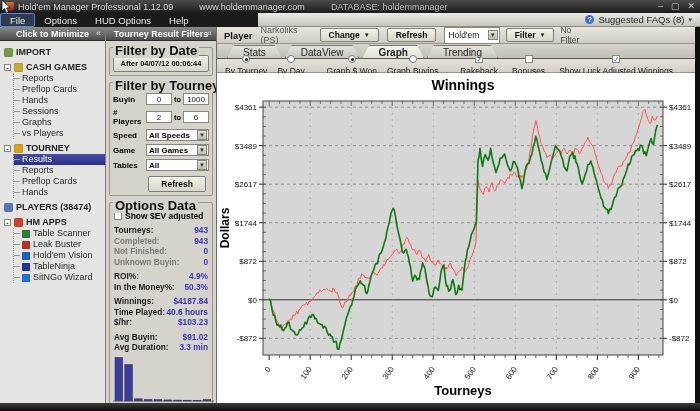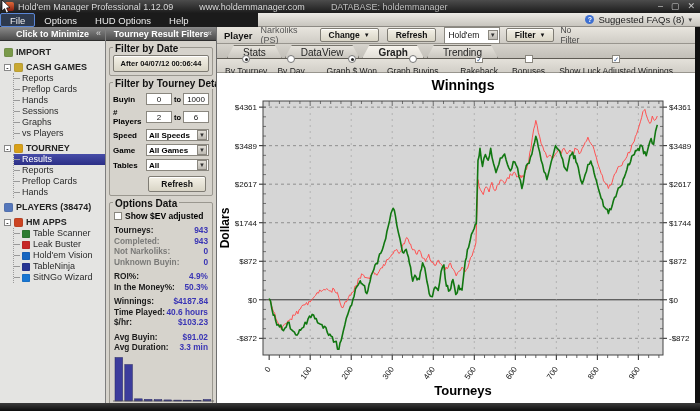--- a/index.html
+++ b/index.html
@@ -38,21 +38,21 @@
   .tree-ico { width:9px; height:9px; border-radius:2px; flex:0 0 auto; box-shadow:inset 0 0 1px #0008; }
   .tree-children { margin:0 0 1px 9px; border-left:1px dotted #999; }
   .tree-child { position:relative; padding:0 0 0 8px; height:11px; line-height:11px; white-space:nowrap; display:flex; align-items:center; gap:3px; color:#2a2a2a; }
   .tree-child::before { content:""; position:absolute; left:0; top:5px; width:6px; height:1px; background:#999; }
   .tree-child.selected { background:linear-gradient(#474da8,#2b2f86); color:#fff; width:92px; }
   .app-ico { width:8px; height:8px; border-radius:1px; flex:0 0 auto; box-shadow:inset 0 0 1px #0008; }
 
   
   .filters { width:111px; background:#d6d3cc; border-right:1px solid #6e6e6e; display:flex; flex-direction:column; font-size:9px; overflow:hidden; }
   .groupbox { border:1px solid #9a978f; border-radius:2px; margin:6px 3px 0 3px; padding:7px 3px 3px 3px; position:relative; }
-  .groupbox > .gb-title { position:absolute; top:-5px; left:3px; background:#d6d3cc; padding:0 2px; font-weight:bold; font-size:10px; color:#111; white-space:nowrap; }
+  .groupbox > .gb-title { position:absolute; top:-5px; left:3px; background:#d6d3cc; padding:0 2px; font-weight:bold; font-size:13px; color:#111; white-space:nowrap; }
   .btn { background:linear-gradient(#f4f1e7,#d9d5c6); border:1px solid #7f7c74; border-radius:2px; box-shadow:inset 0 1px 0 #fff; font-weight:bold; color:#111; text-align:center; cursor:default; }
   .date-btn { display:block; width:100%; font-size:7.5px; padding:3px 0; }
   .f-row { display:flex; align-items:center; margin:3px 0; gap:2px; }
   .f-label { width:31px; font-weight:bold; font-size:8px; flex:0 0 auto; }
   .f-input { width:26px; height:12px; border:1px solid #8a877f; background:#fff; font-size:8px; text-align:center; line-height:11px; color:#111; }
   .f-to { font-size:7.5px; font-weight:bold; }
   .f-select { flex:1; height:12px; border:1px solid #8a877f; background:#fff; display:flex; align-items:center; }
   .f-select .val { flex:1; font-size:8px; font-weight:bold; padding-left:2px; white-space:nowrap; overflow:hidden; }
   .dd-arrow { width:10px; height:10px; margin:0 1px; background:linear-gradient(#e3e0d9,#bdbab3); border:1px solid #8a877f; font-size:6px; line-height:8px; text-align:center; color:#333; flex:0 0 auto; }
   .refresh-row { display:flex; justify-content:flex-end; margin:5px 3px 0 0; }
@@ -288,21 +288,21 @@
       <div id="stats-rows">
           <div class="stat-row">
             <span class="stat-label">Tourneys:</span>
             <span class="stat-value">943</span>
           </div>
           <div class="stat-row">
             <span class="stat-label dim">Completed:</span>
             <span class="stat-value">943</span>
           </div>
           <div class="stat-row">
-            <span class="stat-label dim">Not Narkoliks:</span>
+            <span class="stat-label dim">Not Finished:</span>
             <span class="stat-value">0</span>
           </div>
           <div class="stat-row">
             <span class="stat-label dim">Unknown Buyin:</span>
             <span class="stat-value">0</span>
           </div>
           <div class="stat-spacer"></div>
           <div class="stat-row">
             <span class="stat-label">ROI%:</span>
             <span class="stat-value">4.9%</span>

